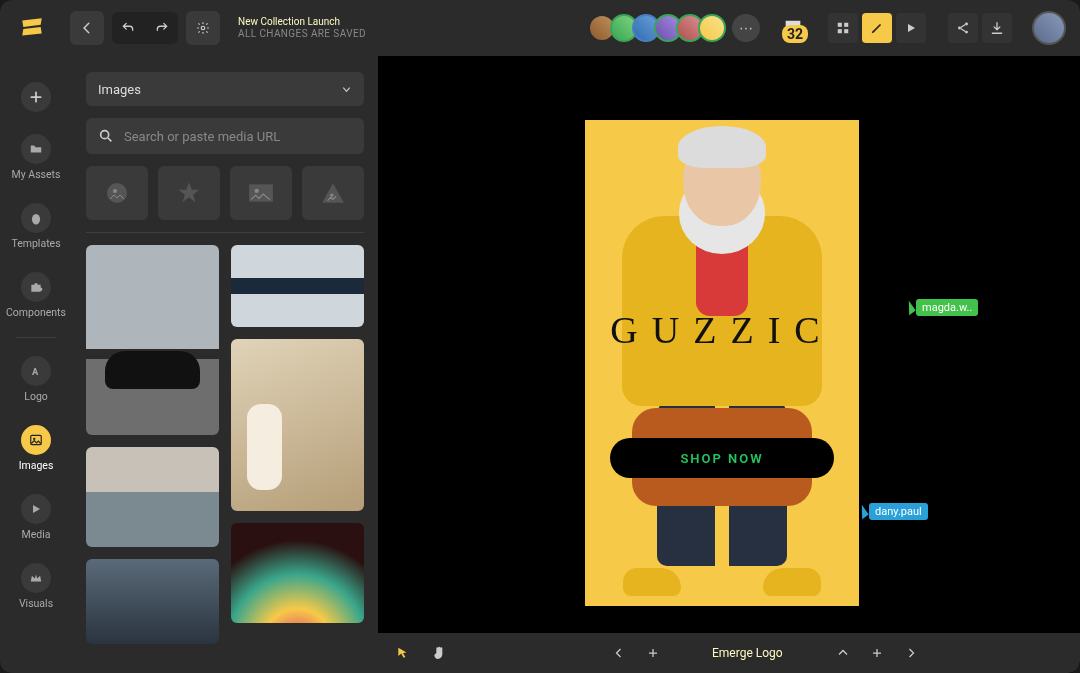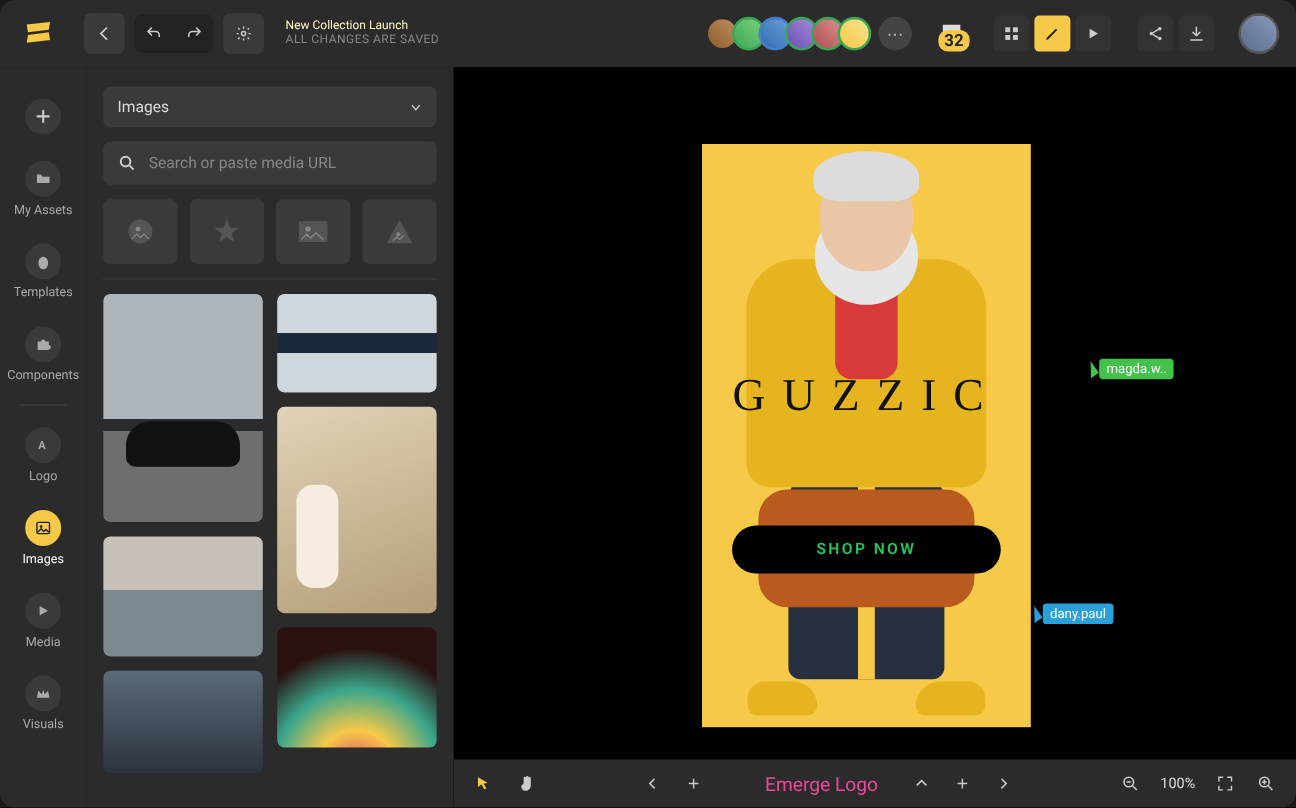--- a/index.html
+++ b/index.html
@@ -369,55 +369,35 @@
           <div class="bb-icon">
               <svg width="12" height="12" viewBox="0 0 24 24">
                 <path d="M15 4L7 12l8 8" stroke="#ccc" stroke-width="2.5" fill="none"></path>
               </svg>
             </div>
           <div class="bb-icon">
               <svg width="12" height="12" viewBox="0 0 24 24">
                 <path d="M12 4v16M4 12h16" stroke="#ccc" stroke-width="2.5"></path>
               </svg>
             </div>
-          <input class="bb-text" style="background: transparent; border: 0px; outline: 0px; color: #ec4899; font-size: 16px; margin-left: 32px;" value="Emerge Logo">
+          <input class="bb-text" style="background: transparent; border: 0px; outline: 0px; color: #fef9c3; font-size: 12px; margin-left: 32px;" value="Emerge Logo">
           <div class="bb-icon">
               <svg width="12" height="12" viewBox="0 0 24 24">
                 <path d="M4 15l8-8 8 8" stroke="#ccc" stroke-width="2.5" fill="none"></path>
               </svg>
             </div>
           <div class="bb-icon">
               <svg width="12" height="12" viewBox="0 0 24 24">
                 <path d="M12 4v16M4 12h16" stroke="#ccc" stroke-width="2.5"></path>
               </svg>
             </div>
           <div class="bb-icon">
               <svg width="12" height="12" viewBox="0 0 24 24">
                 <path d="M9 4l8 8-8 8" stroke="#ccc" stroke-width="2.5" fill="none"></path>
               </svg>
             </div>
         </div>
         <div class="spacer"></div>
-        <div class="bb-group">
-          <div class="bb-icon">
-              <svg width="16" height="16" viewBox="0 0 24 24">
-                <circle cx="10" cy="10" r="6" stroke="#ccc" stroke-width="2" fill="none"></circle>
-                <path d="M7 10h6M15 15l5 5" stroke="#ccc" stroke-width="2"></path>
-              </svg>
-            </div>
-          <span class="zoom-pct">100%</span>
-          <div class="bb-icon">
-              <svg width="14" height="14" viewBox="0 0 24 24">
-                <path d="M3 9V3h6M21 9V3h-6M3 15v6h6M21 15v6h-6" stroke="#ccc" stroke-width="2" fill="none"></path>
-              </svg>
-            </div>
-          <div class="bb-icon">
-              <svg width="16" height="16" viewBox="0 0 24 24">
-                <circle cx="10" cy="10" r="6" stroke="#ccc" stroke-width="2" fill="none"></circle>
-                <path d="M7 10h6M10 7v6M15 15l5 5" stroke="#ccc" stroke-width="2"></path>
-              </svg>
-            </div>
-        </div>
       </div>
     </div>
 
   </div>
 </div>
 
 </body></html>

